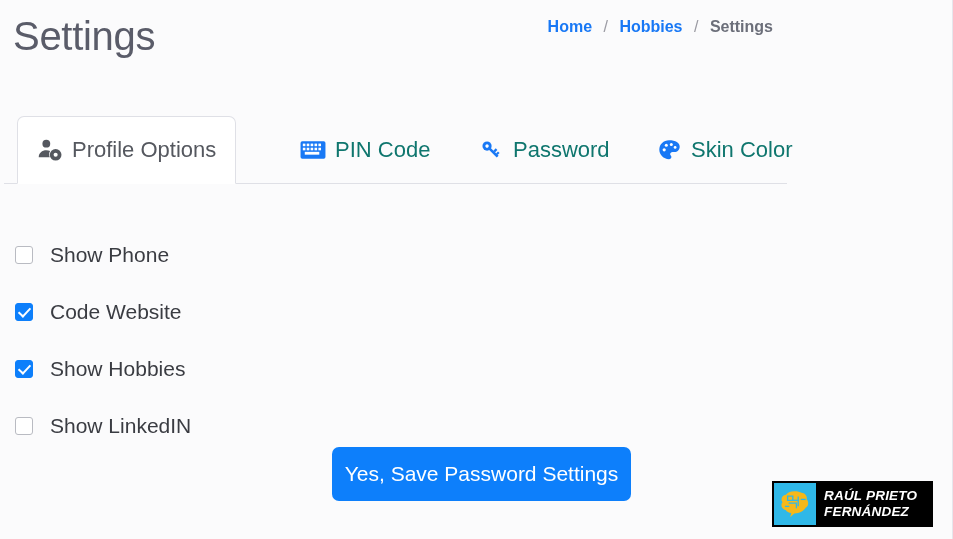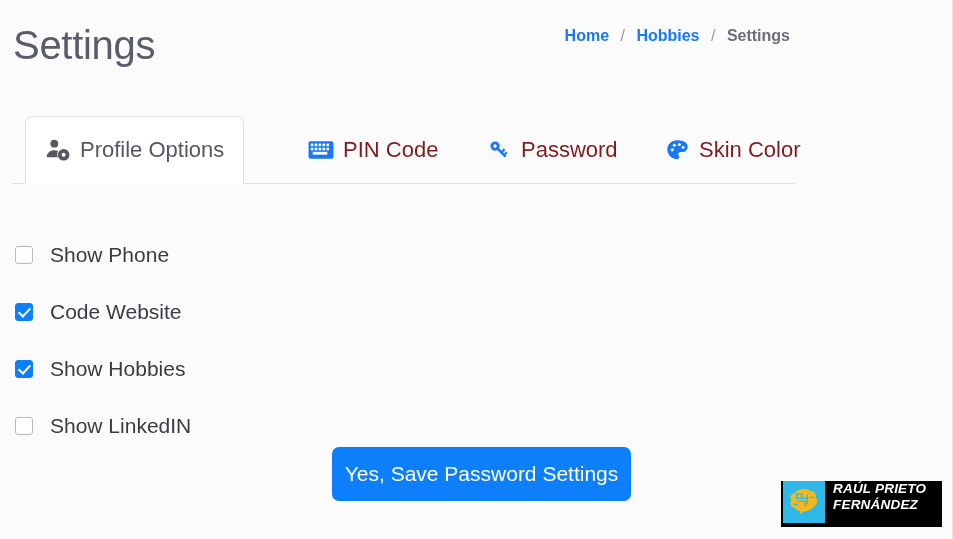--- a/index.html
+++ b/index.html
@@ -19,24 +19,23 @@
     width: 953px;
     height: 539px;
     box-sizing: border-box;
     border-right: 1px solid #e6e6ec;
     background: #fbfbfc;
   }
 
   
   .header {
     position: absolute;
-    left: 0; top: 9px;
+    left: 0; top: 0;
     width: 795px;
     height: 92px;
-    padding-left: 17px;
   }
   .page-title {
     position: absolute;
     left: 13px;
     top: 12px;
     font-size: 40px;
     font-weight: 300;
     color: #5a5c69;
     letter-spacing: -0.3px;
     line-height: 48px;
@@ -60,38 +59,38 @@
     margin: 0 7px;
     font-weight: normal;
   }
   .crumb-current {
     color: #6c6f7a;
   }
 
   
   .tabbar {
     position: absolute;
-    left: 12px;
+    left: 4px;
     top: 116px;
     width: 783px;
     height: 68px;
     border-bottom: 1px solid #dfe0e6;
     box-sizing: border-box;
   }
   .tab {
     position: absolute;
     top: 0;
     height: 67px;
     display: flex;
     align-items: center;
     gap: 9px;
     padding: 0 19px;
     box-sizing: border-box;
     font-size: 22px;
-    color: #7f1d1d;
+    color: #0f766e;
     cursor: pointer;
     white-space: nowrap;
   }
   .tab.active {
     background: #ffffff;
     border: 1px solid #dfe0e6;
     border-bottom: 1px solid #ffffff;
     border-radius: 7px 7px 0 0;
     color: #55585f;
     margin-bottom: -1px;
@@ -179,22 +178,21 @@
 
   
   .badge {
     position: absolute;
     left: 772px;
     top: 481px;
     width: 161px;
     height: 46px;
     background: #000000;
     display: flex;
-    align-items: flex-start;
-    margin-left: 9px;
+    align-items: center;
   }
   .badge-logo {
     width: 42px;
     height: 42px;
     margin-left: 2px;
     background: #2fb8e8;
     flex: none;
     display: flex;
     align-items: center;
     justify-content: center;

